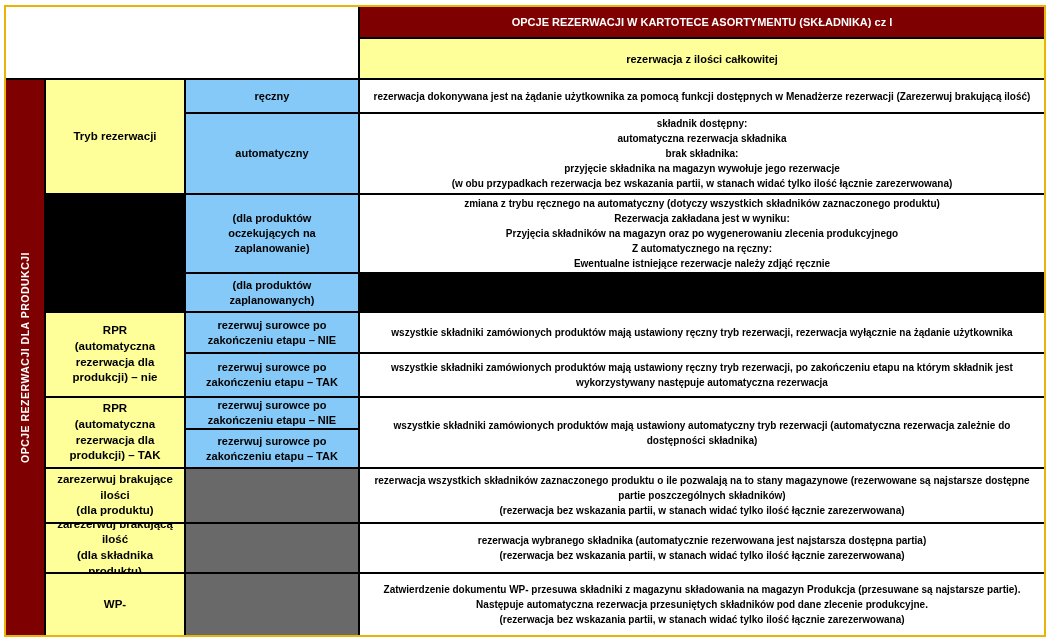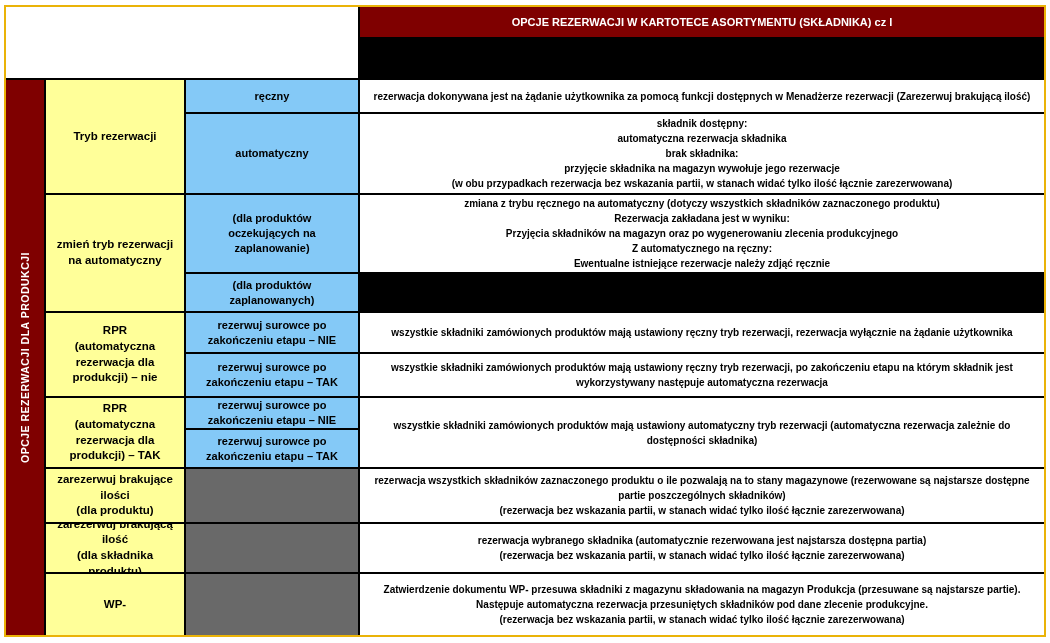--- a/index.html
+++ b/index.html
@@ -74,27 +74,27 @@
     padding: 1px 6px;
   }
 </style>
 </head>
 <body>
 
 <div class="sheet">
 
   <div class="cell blank" style="grid-area:1/1/3/4"></div>
   <div class="cell hdr-red" style="grid-area:1/4/2/5">OPCJE REZERWACJI W KARTOTECE ASORTYMENTU (SKŁADNIKA) cz I</div>
+  <div class="cell hdr-yellow" style="grid-area:2/4/3/5">rezerwacja z ilości całkowitej</div>
 
   <div class="cell side" style="grid-area:3/1/14/2">
     <span class="vtext">OPCJE REZERWACJI DLA PRODUKCJI</span>
   </div>
 
   <div class="cell ylab" style="grid-area:3/2/5/3">Tryb rezerwacji</div>
-  <div class="cell ylab" style="grid-area:5/2/7/3">zmień tryb rezerwacji na automatyczny</div>
   <div class="cell ylab" style="grid-area:7/2/9/3">RPR
 (automatyczna rezerwacja dla produkcji) – nie</div>
   <div class="cell ylab" style="grid-area:9/2/11/3">RPR
 (automatyczna rezerwacja dla produkcji) – TAK</div>
   <div class="cell ylab" style="grid-area:11/2/12/3">zarezerwuj brakujące ilości
 (dla produktu)</div>
   <div class="cell ylab" style="grid-area:12/2/13/3">zarezerwuj brakującą ilość
 (dla składnika produktu)</div>
   <div class="cell ylab" style="grid-area:13/2/14/3">WP-</div>
 

